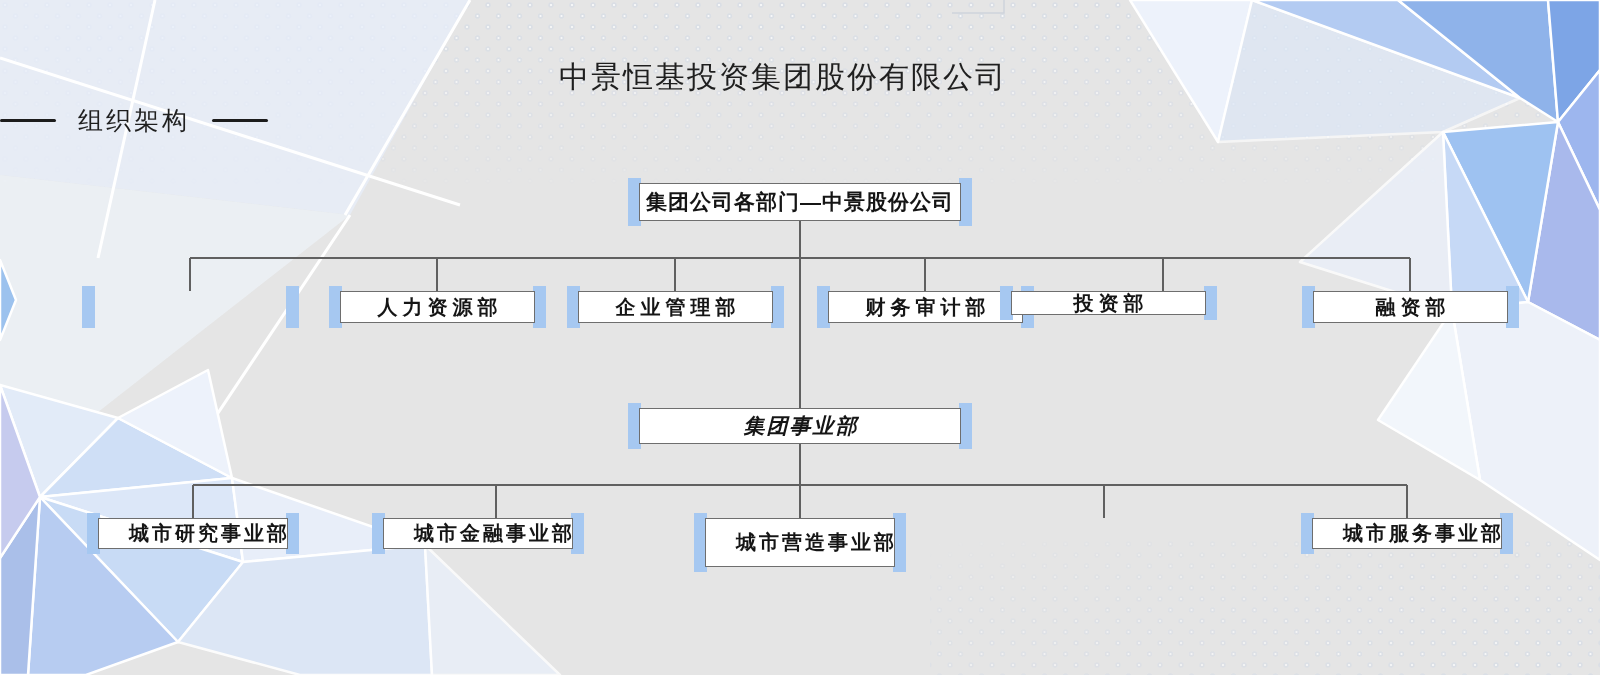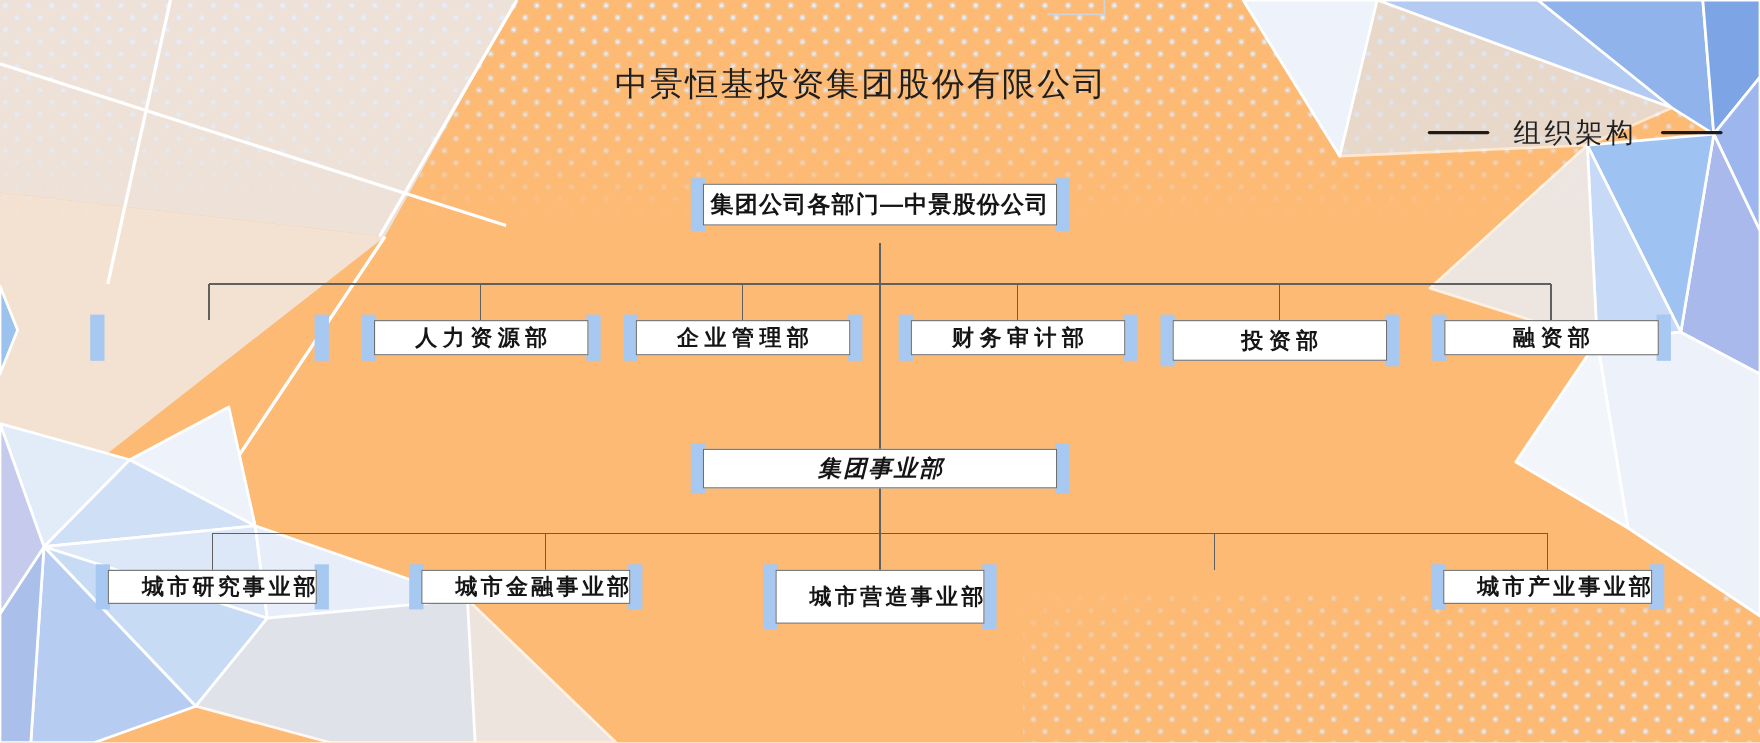--- a/index.html
+++ b/index.html
@@ -4,30 +4,30 @@
 <style>
   :root{
     --accent-bar:#a6c8f1;
     --box-border:#6e6e6e;
     --connector:#606060;
     --title-text:#1f1f1f;
     --box-text:#151515;
   }
   html,body{margin:0;padding:0;background:#fff;}
   .canvas{
-    position:relative;width:1600px;height:675px;overflow:hidden;background:#fdba74;
+    position:relative;width:1600px;height:675px;overflow:hidden;background:#e5e5e5;
     font-family:"Liberation Sans","DejaVu Sans",sans-serif;
   }
   .bg,.wires{position:absolute;left:0;top:0;width:1600px;height:675px;}
   .wires path{stroke:var(--connector);stroke-width:1.4;fill:none;shape-rendering:crispEdges;}
 
   
   .header{position:absolute;left:0;top:56px;width:1566px;text-align:center;color:var(--title-text);z-index:3;}
   .header h1{margin:0;font-size:30px;font-weight:normal;letter-spacing:2px;line-height:42px;}
-  .subtitle-row{margin-top:6px;display:flex;justify-content:flex-end;align-items:center;gap:22px;}
+  .subtitle-row{margin-top:6px;display:flex;justify-content:flex-start;align-items:center;gap:22px;}
   .subtitle-row .rule{display:inline-block;width:56px;height:3px;background:#1c1c1c;border-radius:2px;}
   .subtitle{font-size:25px;letter-spacing:3px;}
 
   
   .node{position:absolute;z-index:2;}
   .node .bar{position:absolute;top:-5px;bottom:-5px;width:13px;background:var(--accent-bar);}
   .node .bar.l{left:0;}
   .node .bar.r{right:0;}
   .node .frame{
     position:absolute;left:11px;right:11px;top:0;bottom:0;background:#fff;
@@ -126,21 +126,21 @@
 
   <div class="header">
     <h1>中景恒基投资集团股份有限公司</h1>
     <div class="subtitle-row">
       <span class="rule"></span>
       <span class="subtitle">组织架构</span>
       <span class="rule"></span>
     </div>
   </div>
 
-  <div class="node root" style="left:628px;top:167px;width:344px;height:38px">
+  <div class="node root" style="left:628px;top:183px;width:344px;height:38px">
     <span class="bar l"></span>
     <span class="bar r"></span>
     <div class="frame">
       <span class="lbl">集团公司各部门—中景股份公司</span>
     </div>
   </div>
 
   <div class="node dept" style="left:82px;top:291px;width:217px;height:32px">
     <span class="bar l"></span>
     <span class="bar r"></span>
@@ -159,21 +159,21 @@
       <span class="lbl">财务审计部</span>
     </div>
   </div>
   <div class="node dept" style="left:567px;top:291px;width:217px;height:32px">
     <span class="bar l"></span>
     <span class="bar r"></span>
     <div class="frame">
       <span class="lbl">企业管理部</span>
     </div>
   </div>
-  <div class="node dept" style="left:1055px;top:291px;width:217px;height:37px">
+  <div class="node dept" style="left:1000px;top:291px;width:217px;height:24px">
     <span class="bar l"></span>
     <span class="bar r"></span>
     <div class="frame">
       <span class="lbl">投资部</span>
     </div>
   </div>
   <div class="node dept" style="left:1302px;top:291px;width:217px;height:32px">
     <span class="bar l"></span>
     <span class="bar r"></span>
     <div class="frame">
@@ -207,17 +207,17 @@
     <span class="bar l"></span>
     <span class="bar r"></span>
     <div class="frame">
       <span class="lbl">城市营造事业部</span>
     </div>
   </div>
   <div class="node bu" style="left:1301px;top:518px;width:212px;height:31px">
     <span class="bar l"></span>
     <span class="bar r"></span>
     <div class="frame">
-      <span class="lbl">城市产业事业部</span>
+      <span class="lbl">城市服务事业部</span>
     </div>
   </div>
 
 </div>
 
 </body></html>

